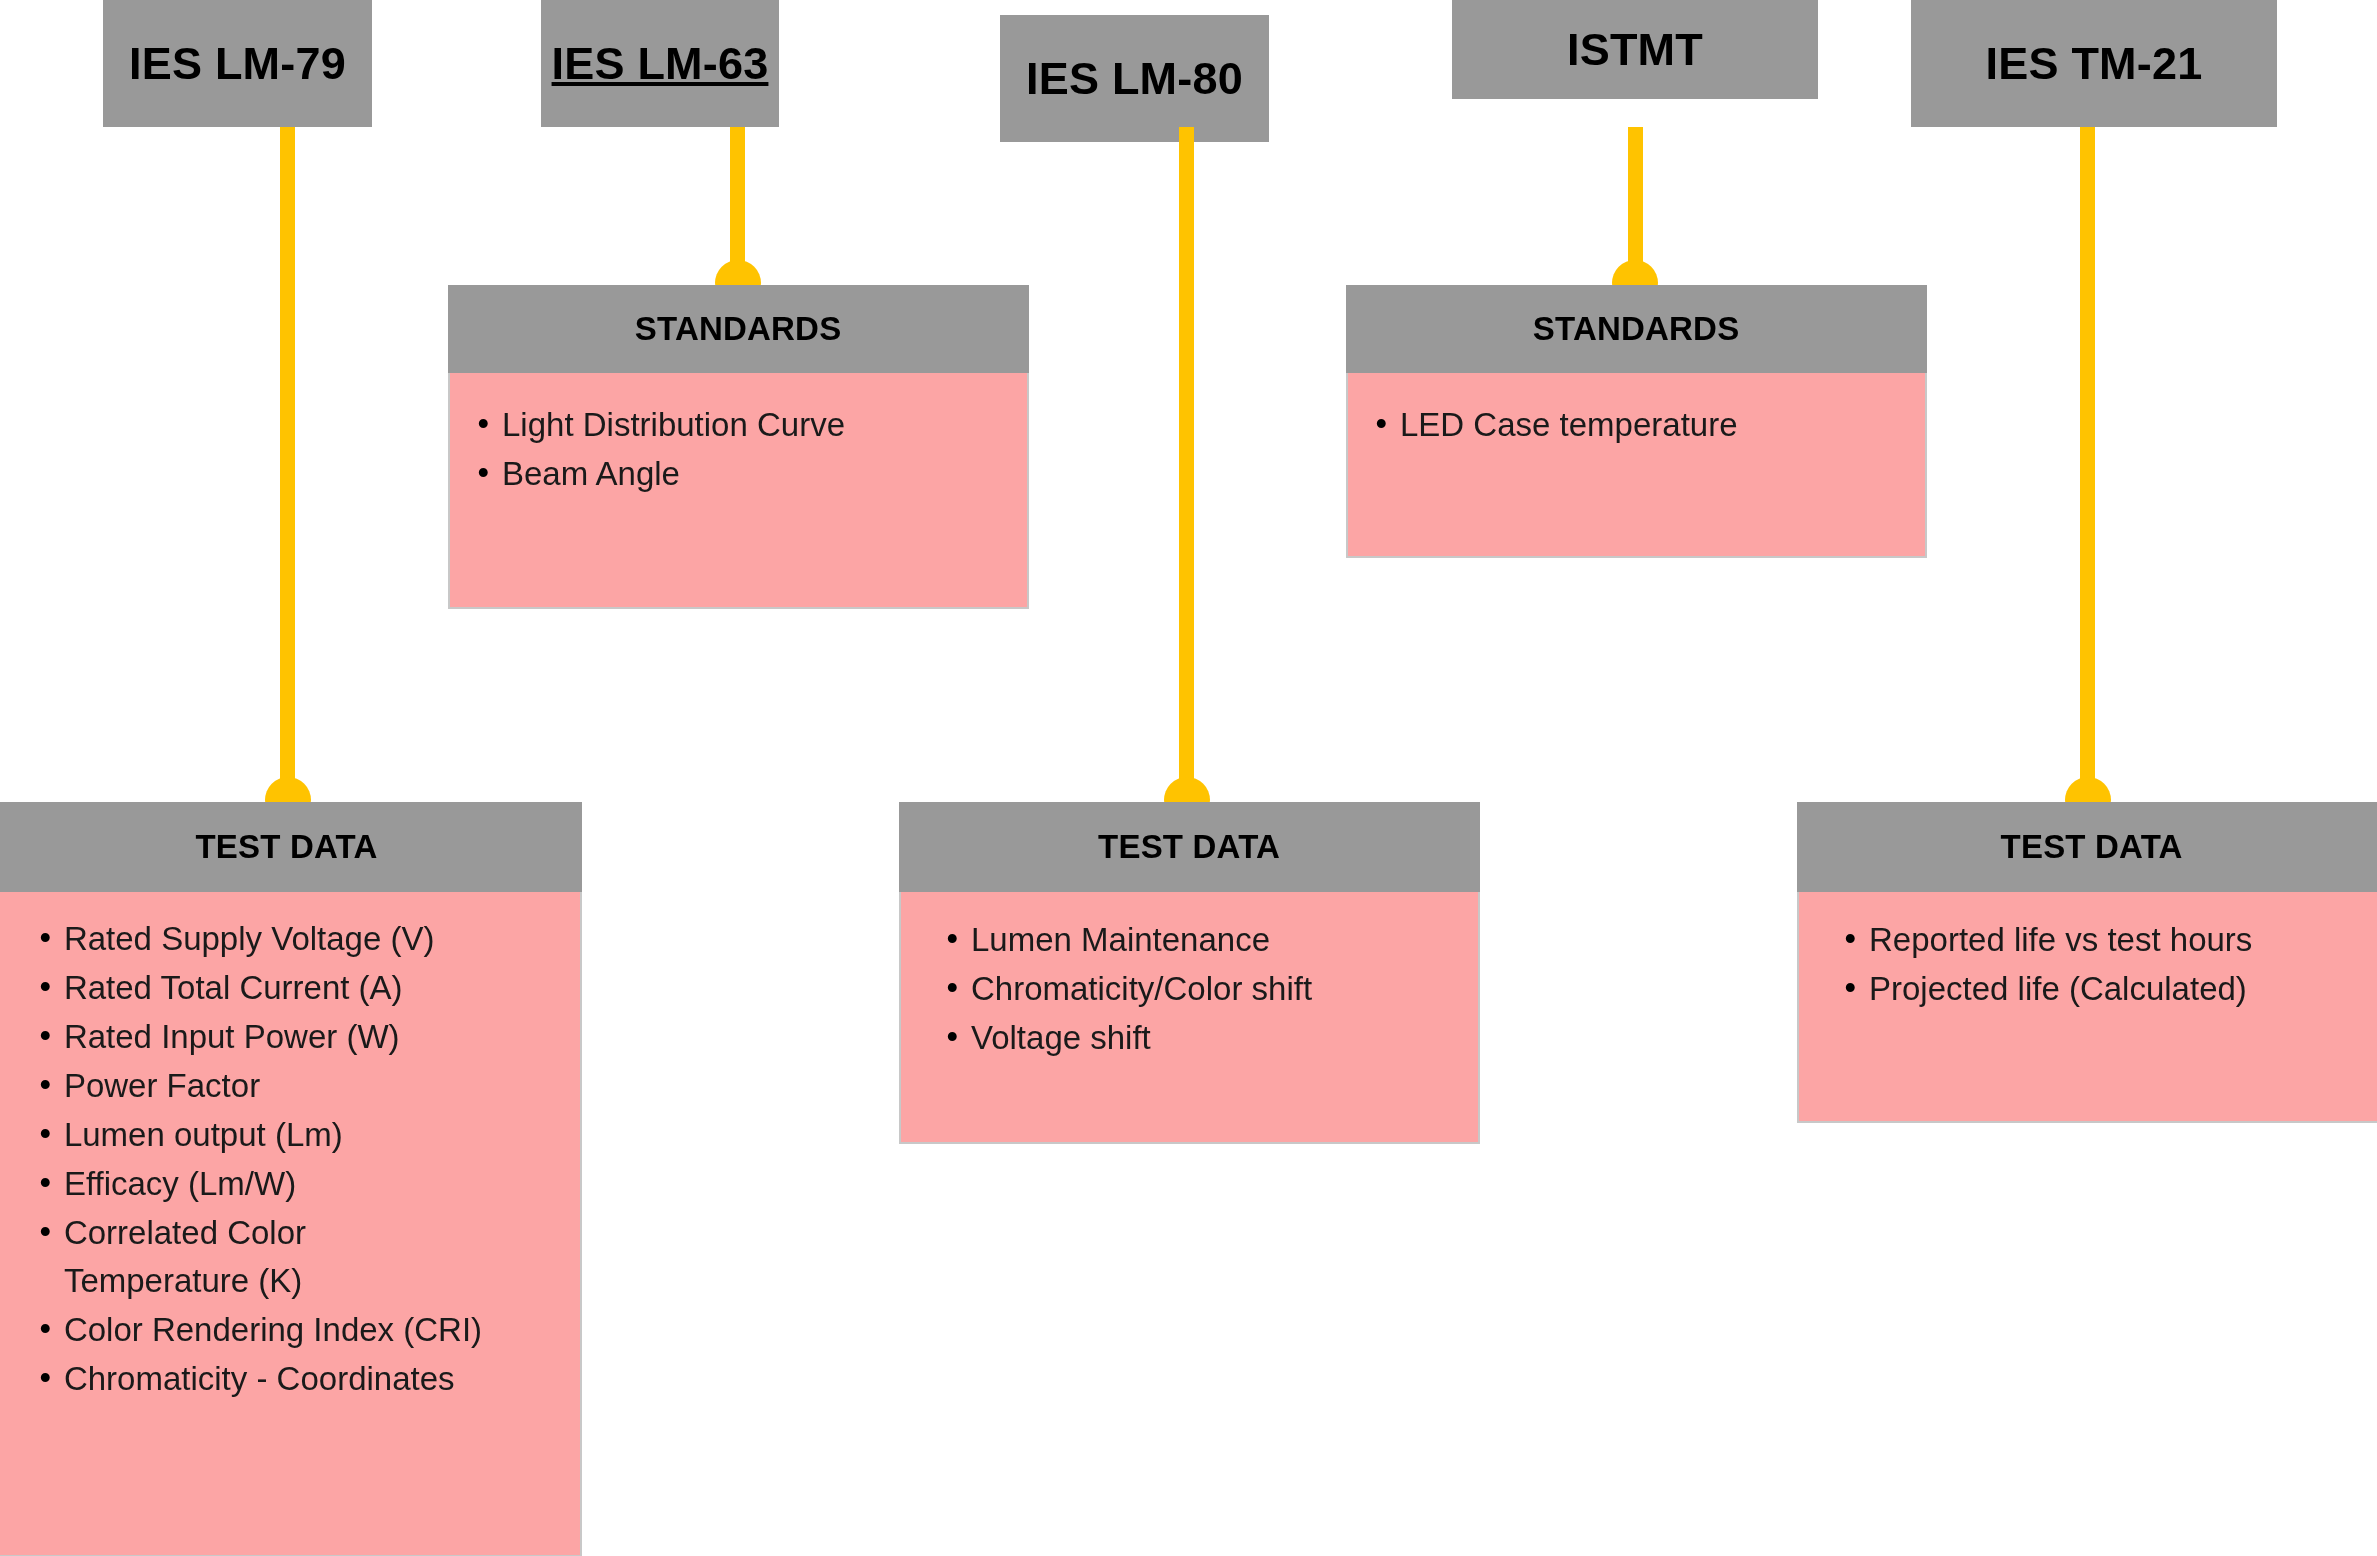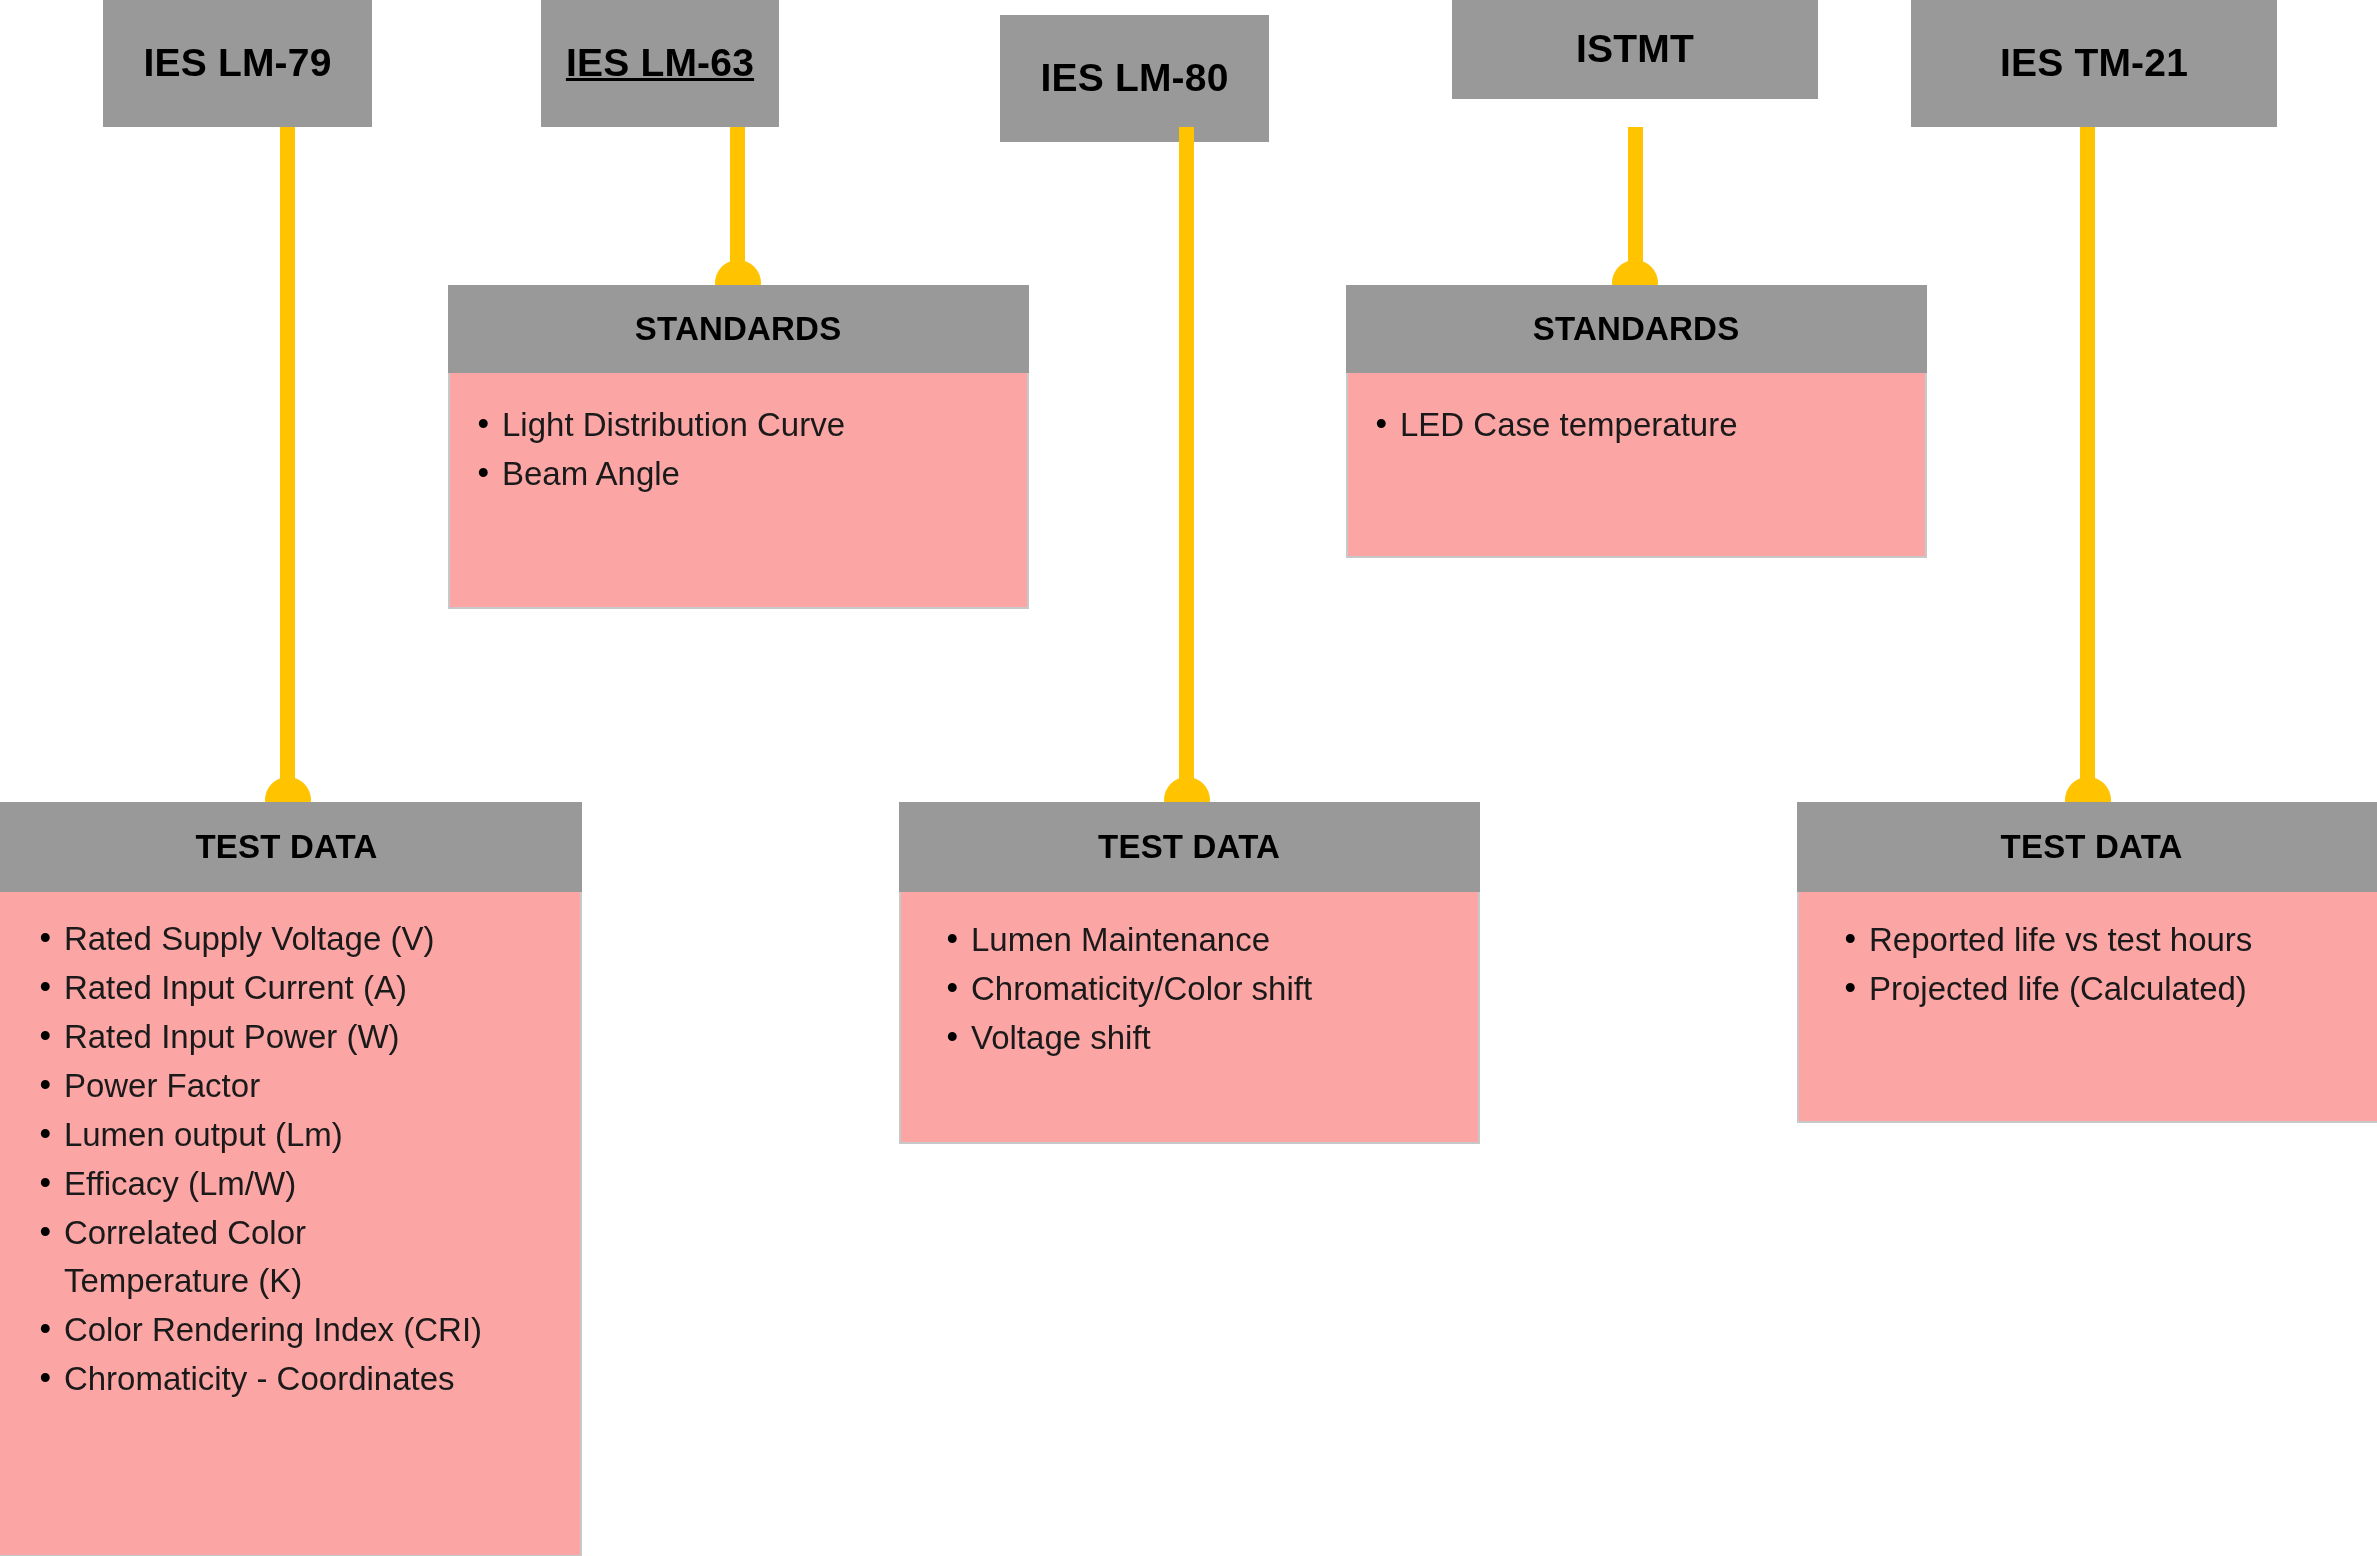--- a/index.html
+++ b/index.html
@@ -21,21 +21,21 @@
   
   .std-box {
     position: absolute;
     background: #999999;
     display: flex;
     align-items: center;
     justify-content: center;
     box-sizing: border-box;
   }
   .std-box-label {
-    font-size: 39px;
+    font-size: 45px;
     font-weight: bold;
     color: #000000;
     letter-spacing: 0.2px;
     text-align: center;
     line-height: 1.1;
   }
 
   
   .connector {
     position: absolute;
@@ -159,21 +159,21 @@
     </div>
   </div>
 
   <div class="card" style="left:-8.1px; top:802px; width:590px; height:755px;">
     <div class="card-header" style="height:90px; width:590px;">
       <span class="card-header-title">TEST DATA</span>
     </div>
     <div class="card-body" style="padding-top:23px; padding-left:39px;">
       <ul class="bullet-list">
         <li>Rated Supply Voltage (V)</li>
-        <li>Rated Input Current (A)</li>
+        <li>Rated Total Current (A)</li>
         <li>Rated Input Power (W)</li>
         <li>Power Factor</li>
         <li>Lumen output (Lm)</li>
         <li>Efficacy (Lm/W)</li>
         <li style="padding-right:187px;">Correlated Color Temperature (K)</li>
         <li>Color Rendering Index (CRI)</li>
         <li>Chromaticity - Coordinates</li>
       </ul>
     </div>
   </div>

